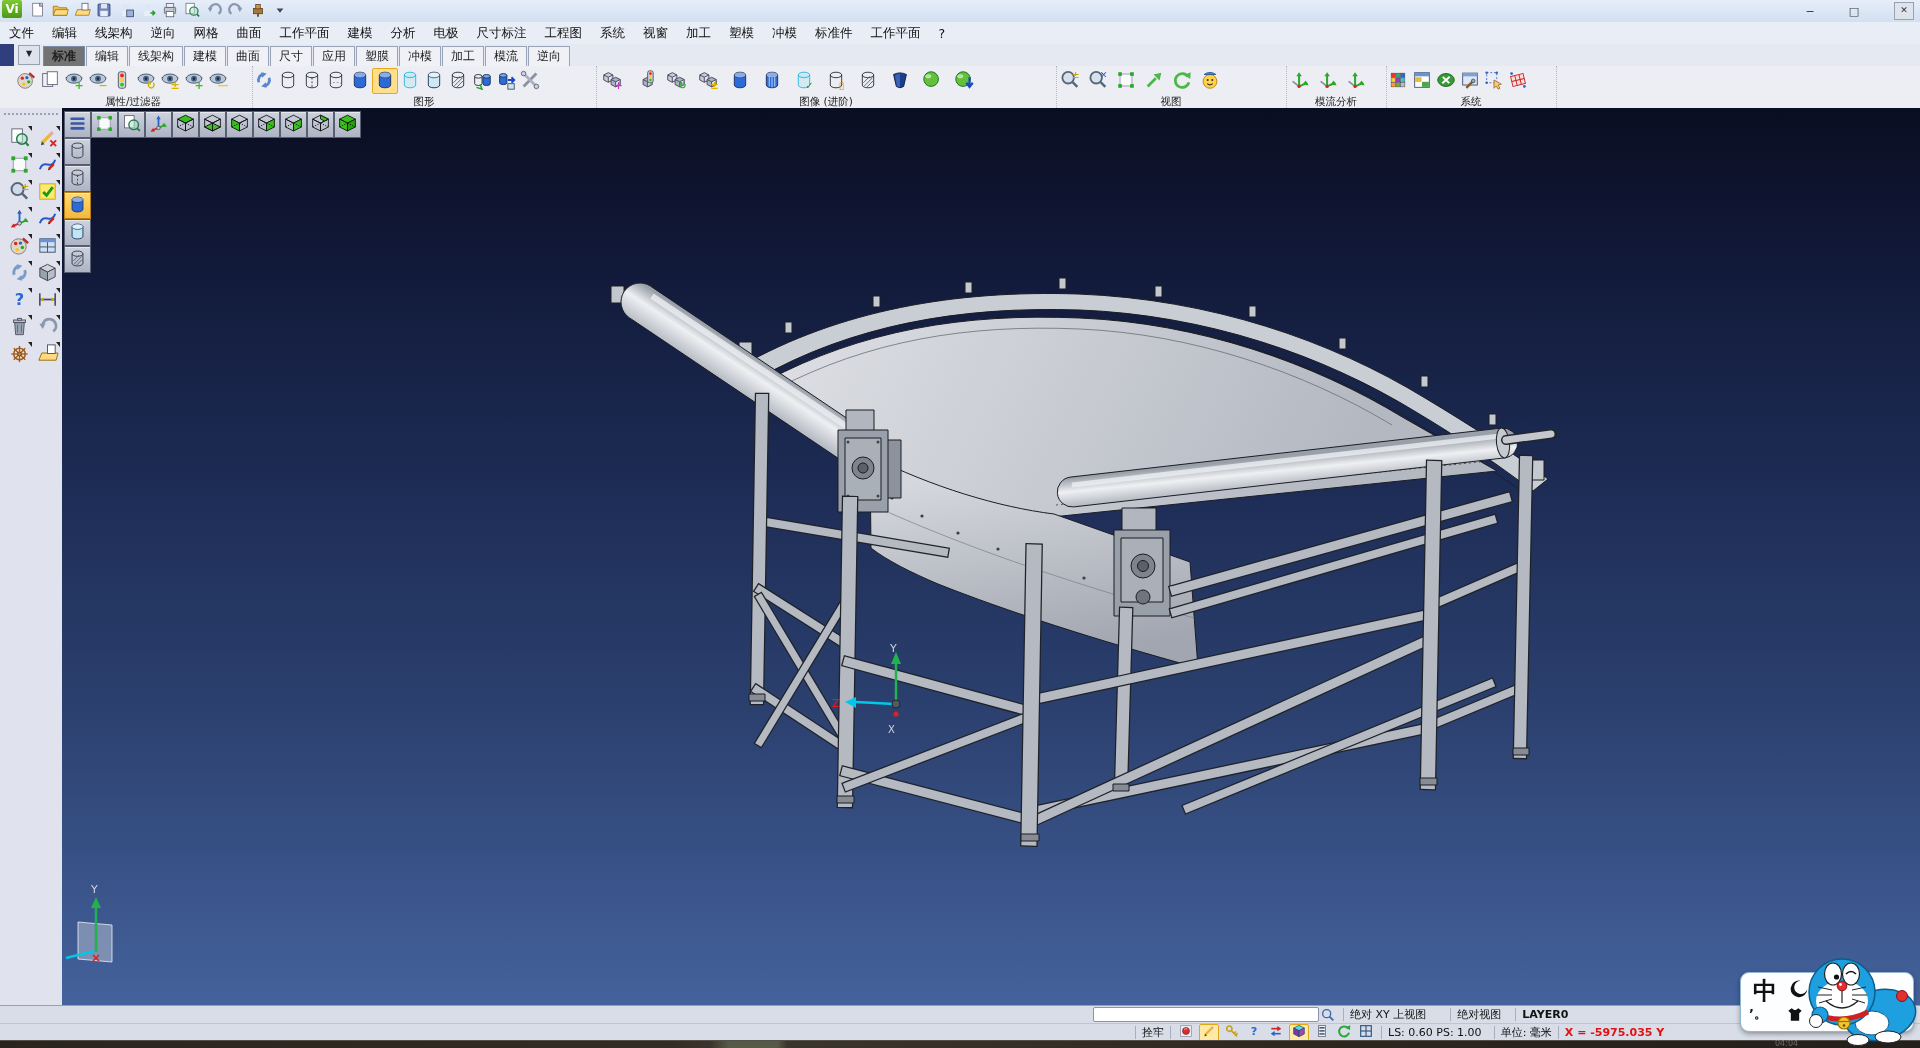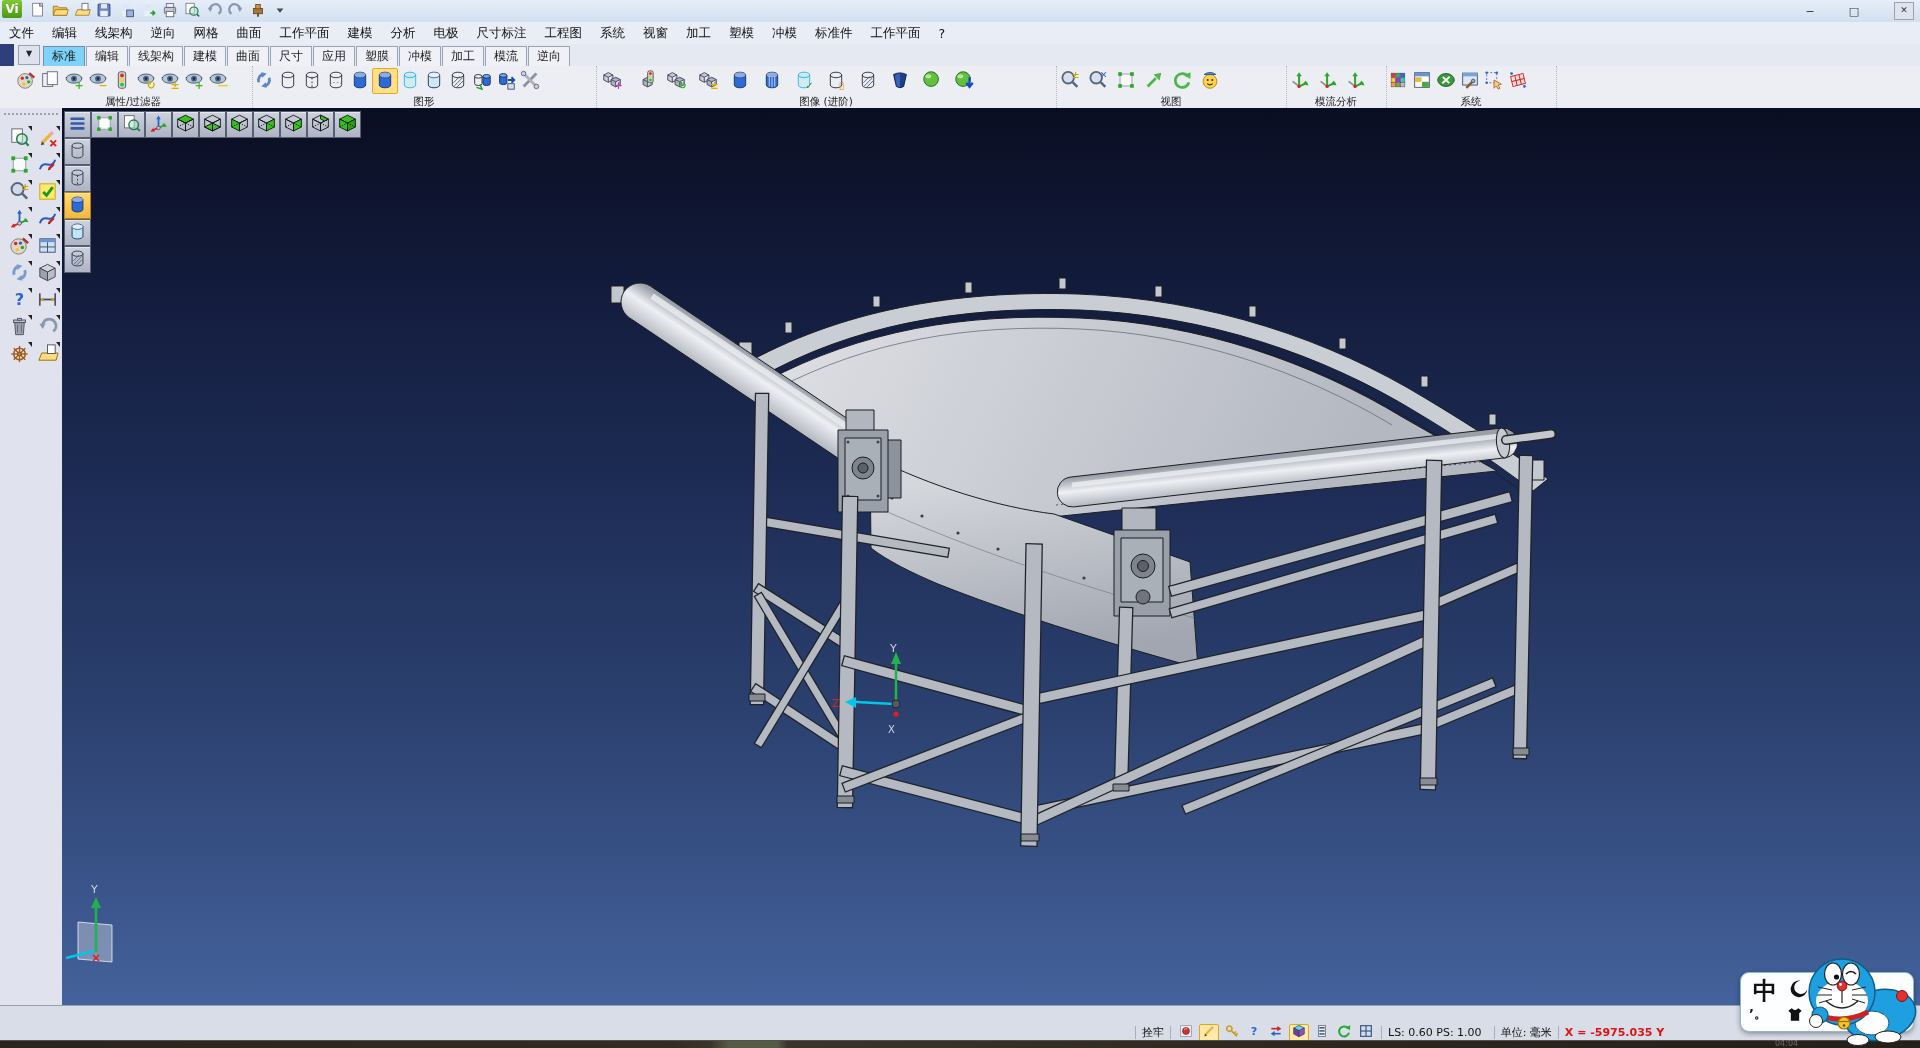--- a/index.html
+++ b/index.html
@@ -21,21 +21,21 @@
   #menubar{position:absolute;left:0;top:22px;width:1920px;height:22px;background:#e9edf5;border-bottom:1px solid #c5cbd8;display:flex;align-items:center;}
   .menu-item{padding:2px 9px;font-size:12.5px;color:#111;}
   #mdi-close{position:absolute;right:6px;top:2px;width:18px;height:16px;border:1px solid #9aa2b2;background:#dfe3ec;
     font-size:9px;text-align:center;line-height:15px;color:#333;}
   
   #tabrow{position:absolute;left:0;top:44px;width:1920px;height:22px;background:#e5e9f1;border-bottom:1px solid #c5cbd8;display:flex;align-items:flex-end;}
   #tab-corner{width:14px;height:22px;background:#2f3f7e;}
   #tab-drop{width:20px;height:18px;margin:0 2px 1px 4px;border:1px solid #9aa2b2;background:#dde2ec;font-size:8px;text-align:center;line-height:16px;color:#223;}
   .tab{height:18px;margin:0 0 0 1px;padding:1px 8px 0 8px;border:1px solid #9aa4b8;border-bottom:none;background:#eff1f6;
     font-size:12px;line-height:17px;color:#222;}
-  .tab.active{background:#7dd3fc;font-weight:normal;border-color:#7d8aa6;margin-top:40px;}
+  .tab.active{background:#737373;font-weight:bold;border-color:#7d8aa6;margin-top:40px;}
   
   #ribbon{position:absolute;left:0;top:66px;width:1920px;height:42px;background:#eceef4;border-bottom:1px solid #a8adbb;}
   .rgroup{position:absolute;top:0;height:42px;border-right:1px dotted #b4b9c6;}
   .rgroup .ricons{display:flex;align-items:center;height:28px;padding-top:1px;}
   .rbtn{width:24px;height:24px;display:flex;align-items:center;justify-content:center;flex:0 0 auto;}
   .rbtn.sel{background:#ffdf8c;border:1px solid #e8a818;border-radius:2px;}
   .rbtn svg{width:22px;height:22px;}
   .rlabel{height:13px;font-size:10.5px;color:#222;text-align:center;line-height:13px;}
   
   #main{position:absolute;left:0;top:108px;width:1920px;height:897px;}
@@ -1094,20 +1094,35 @@
                   <line x1="8" y1="18.5" x2="17" y2="9.5"></line>
                   <line x1="11" y1="19.5" x2="17.5" y2="13"></line>
                 </g>
               </svg></span>
           </div>
         </div>
     </div>
   </div>
 
   <div id="statusbar">
+    <div id="srow1">
+      <input id="search-box" value="" style="">
+      <span class="sicon">
+          <svg viewBox="0 0 24 24">
+            <circle cx="10" cy="10" r="6" fill="none" stroke="#3a66a8" stroke-width="2"></circle>
+            <line x1="14.5" y1="14.5" x2="20" y2="20" stroke="#3a66a8" stroke-width="2.5"></line>
+          </svg>
+        </span>
+      <span class="ssep"></span>
+      <span class="stext">绝对 XY 上视图</span>
+      <span class="ssep" style="margin-left:24px;"></span>
+      <span class="stext">绝对视图</span>
+      <span class="ssep" style="margin-left:14px;"></span>
+      <span class="stext" id="layer-label">LAYER0</span>
+    </div>
     <div id="srow2">
       <span class="ssep" style="margin-left:1135px;"></span>
       <span class="stext">拴牢</span>
       <span class="ssep"></span>
       <span id="srow2-icons" style="display:flex;align-items:center;gap:4px;">
           <span class="sicon">
             <span><svg viewBox="0 0 24 24">
                 <rect x="4" y="4" width="16" height="16" fill="#e8ecf4" stroke="#889"></rect>
                 <circle cx="12" cy="12" r="5.2" fill="#d03030" stroke="#801818"></circle>
                 <path d="M9 10 A 4 4 0 0 1 14 9" stroke="#f8b8b8" fill="none" stroke-width="1.4"></path>

